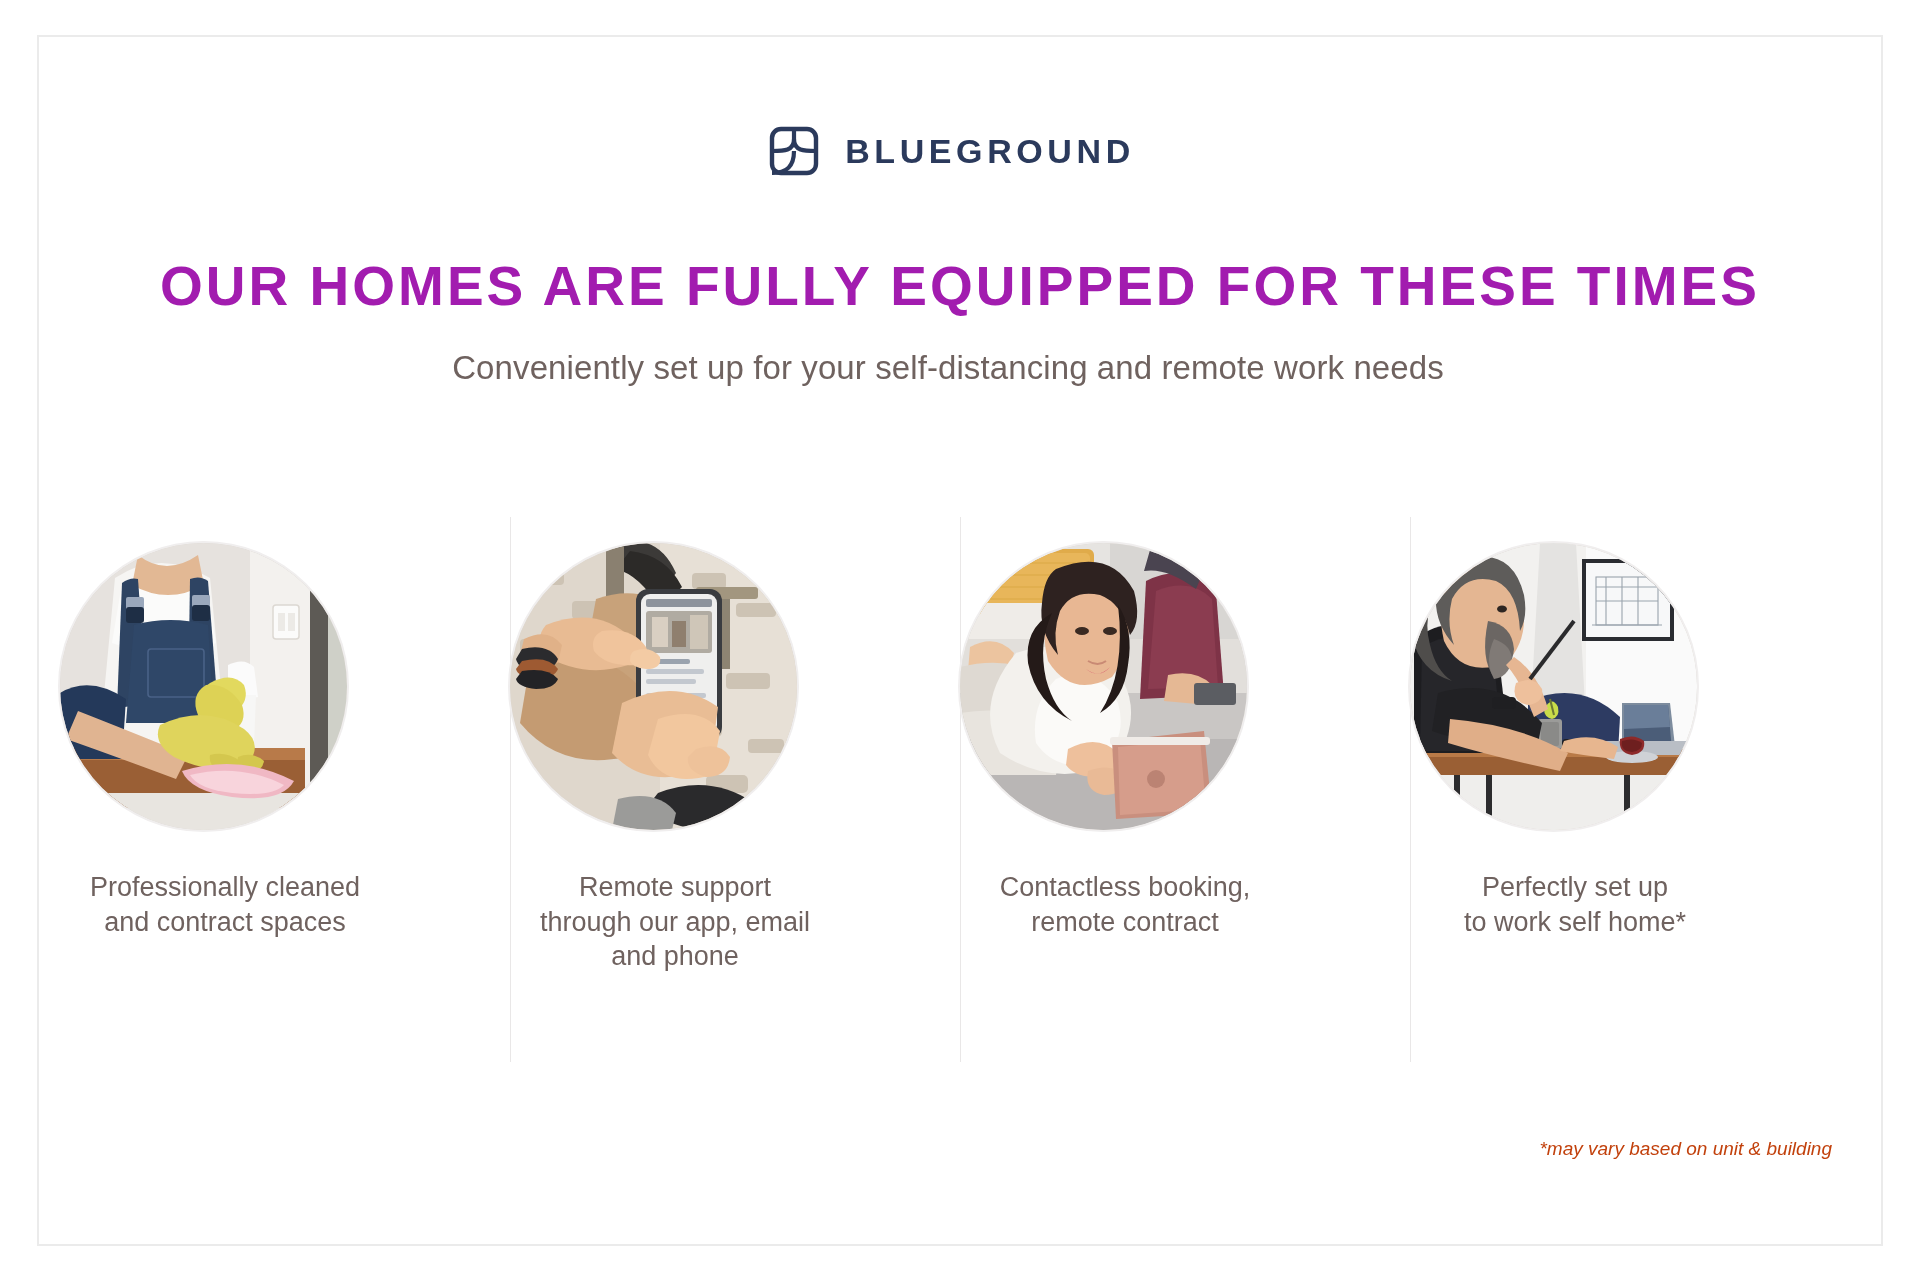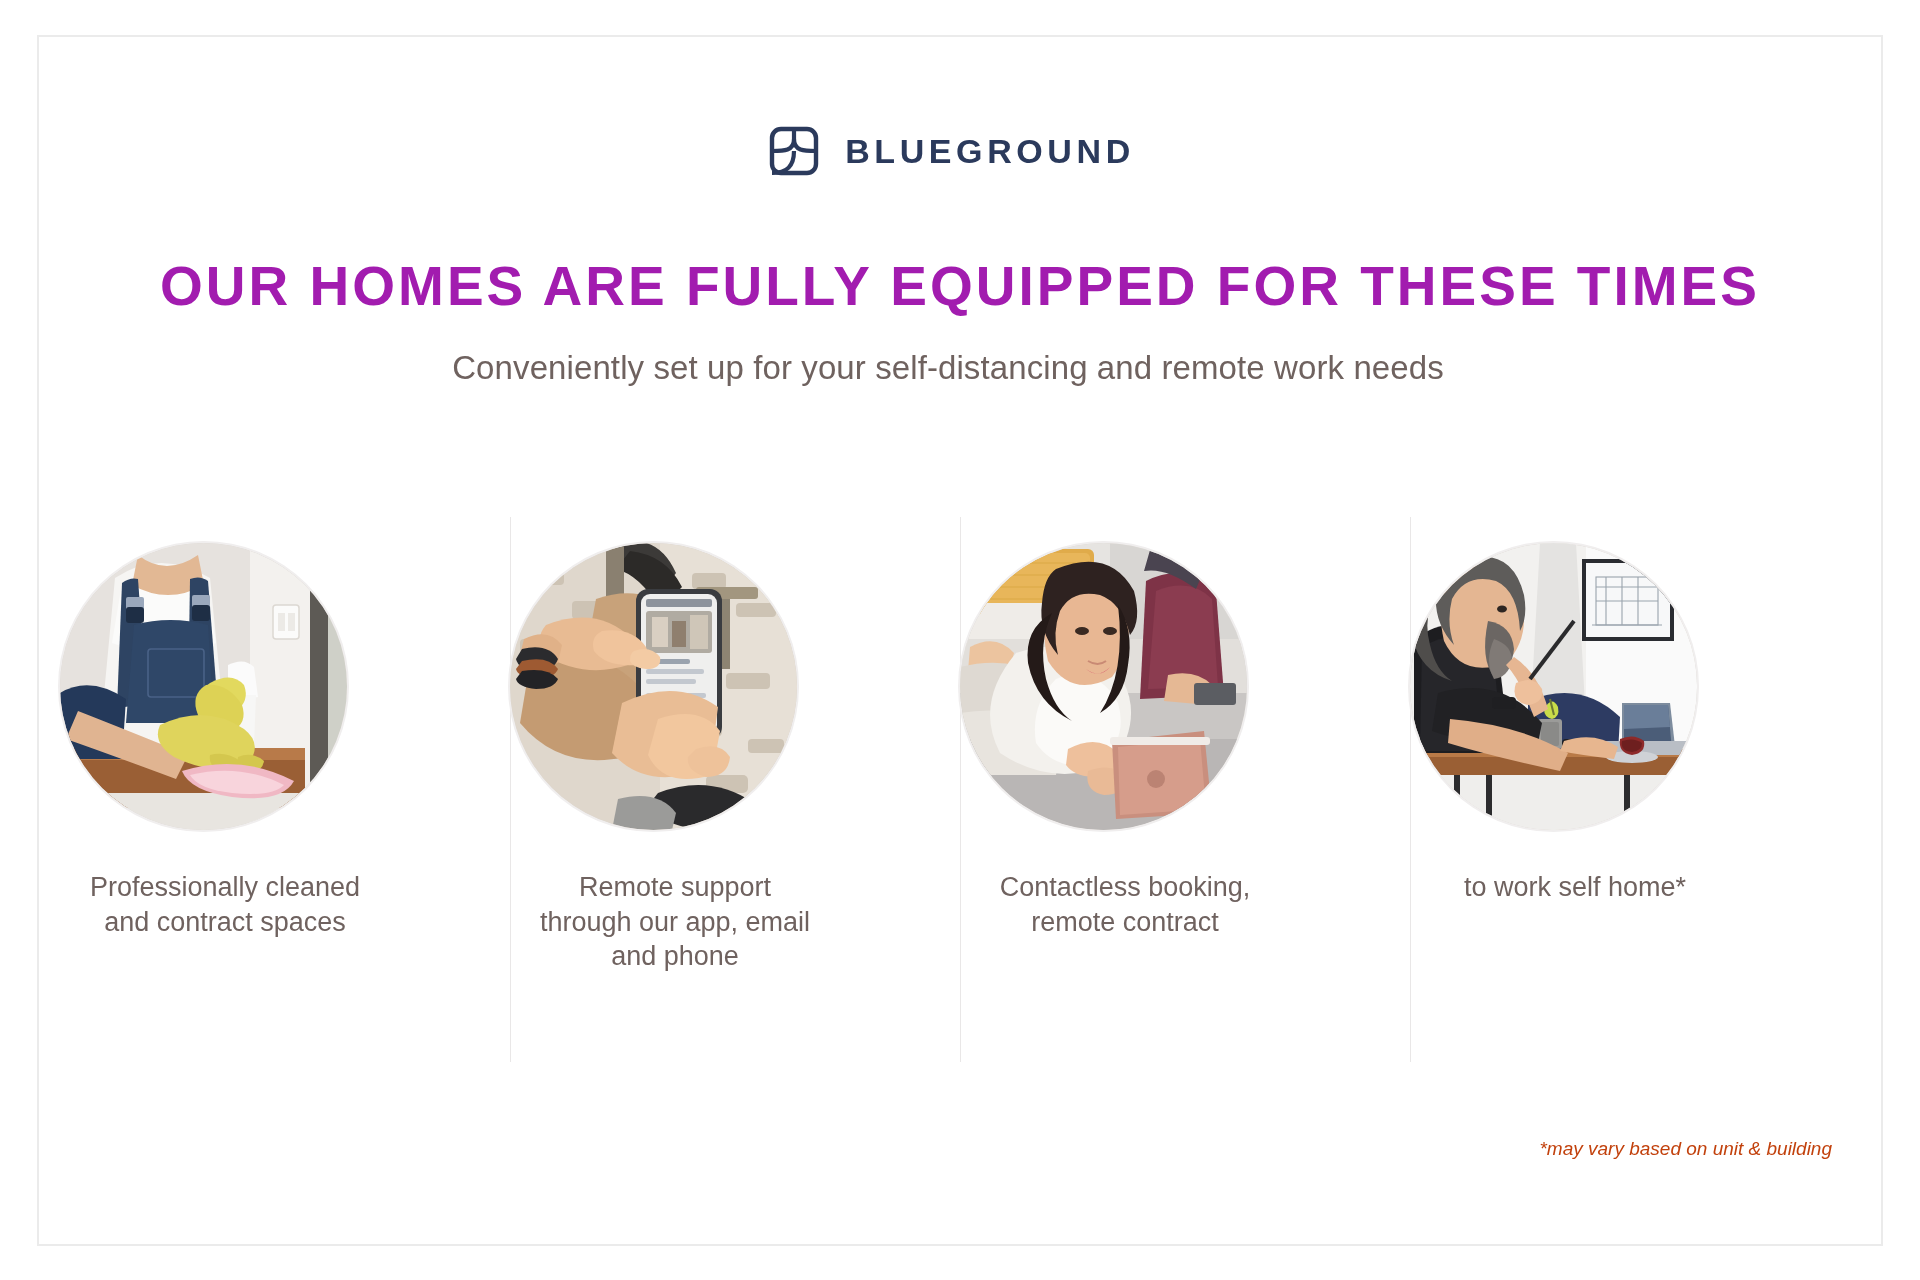--- a/index.html
+++ b/index.html
@@ -384,20 +384,21 @@
             <path d="M104 114 q24 16 34 52 l-14 8 q-14 -38 -28 -52z" fill="#e6b692"></path>
             <path d="M120 136 l44 -58" stroke="#2a2a2c" stroke-width="4" fill="none"></path>
             <path d="M106 140 q18 -8 26 6 q2 14 -14 16 q-18 -4 -12 -22z" fill="#eec09c"></path>
             <rect x="82" y="154" width="24" height="12" rx="4" fill="#1f1f22"></rect>
             <rect x="152" y="196" width="22" height="11" rx="4" fill="#1f1f22"></rect>
             <path d="M154 198 q30 -10 54 6 l-4 12 q-34 -4 -54 -8z" fill="#e7b68f"></path>
           </g>
         </svg>
       </div>
       <div class="caption">
+        <div>Perfectly set up</div>
         <div>to work self home*</div>
       </div>
     </div>
 
   </div>
 
   <div class="footnote">*may vary based on unit &amp; building</div>
 
 </div>
 

